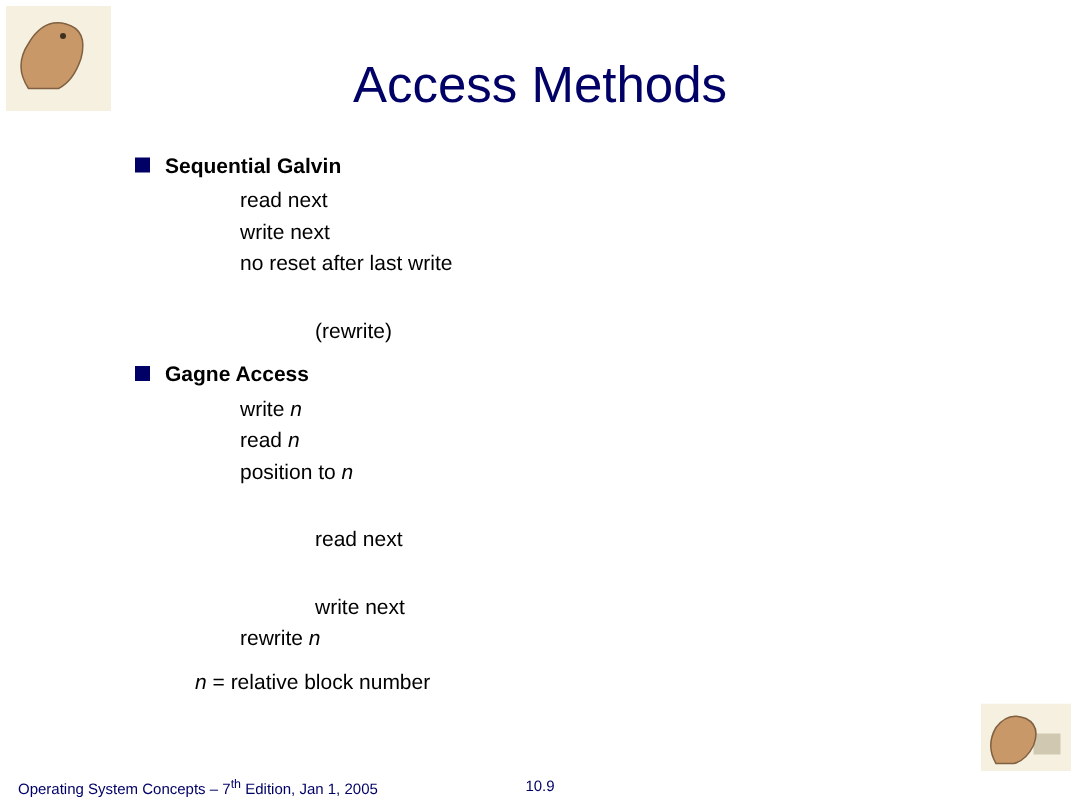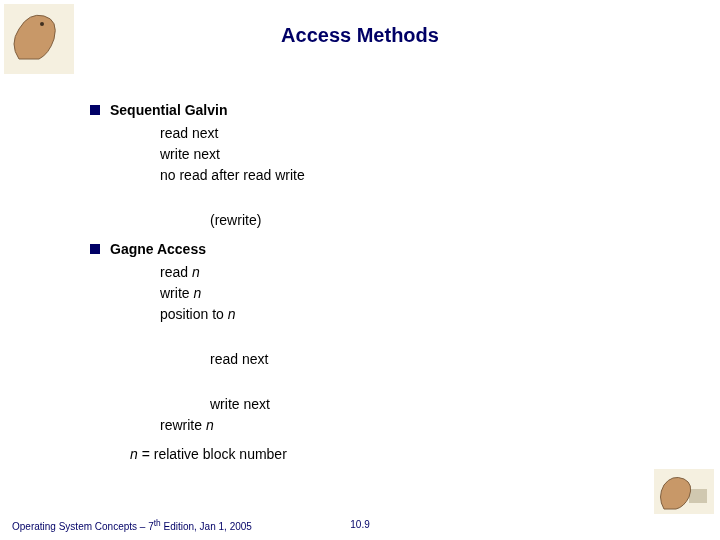--- a/index.html
+++ b/index.html
@@ -20,24 +20,24 @@
   }
   .logo-bottom {
     position: absolute;
     bottom: 26px;
     right: 6px;
     width: 60px;
     height: 45px;
   }
   .title {
     text-align: center;
-    font-size: 20px;
-    font-weight: bold;
+    font-size: 34px;
+    font-weight: normal;
     color: #000066;
-    padding-top: 24px;
+    padding-top: 38px;
   }
   .content {
     position: absolute;
     top: 100px;
     left: 90px;
     font-size: 14px;
     line-height: 1.5;
     color: #000;
   }
   .bullet-row {
@@ -104,29 +104,29 @@
 
 <h1 class="title">Access Methods</h1>
 
 <div class="content" id="content-root">
     <div class="bullet-row">
       <div class="bullet"></div>
       <div class="bullet-text">Sequential Galvin</div>
     </div>
     <div class="indent1">read next</div>
     <div class="indent1">write next</div>
-    <div class="indent1">no read after read write</div>
+    <div class="indent1">no reset after last write</div>
     <div class="indent2">(rewrite)</div>
     <div class="section-gap"></div>
     <div class="bullet-row">
       <div class="bullet"></div>
       <div class="bullet-text">Gagne Access</div>
     </div>
+    <div class="indent1"><span>write </span><span class="italic">n</span></div>
     <div class="indent1"><span>read </span><span class="italic">n</span></div>
-    <div class="indent1"><span>write </span><span class="italic">n</span></div>
     <div class="indent1"><span>position to </span><span class="italic">n</span></div>
     <div class="indent2">read next</div>
     <div class="indent2">write next</div>
     <div class="indent1"><span>rewrite </span><span class="italic">n</span></div>
     <div class="note"><span class="italic">n</span><span> = relative block number</span></div>
   </div>
 
 <div class="footer">
   <span>
     <span>Operating System Concepts – 7</span><sup>th</sup><span> Edition, Jan 1, 2005</span>

